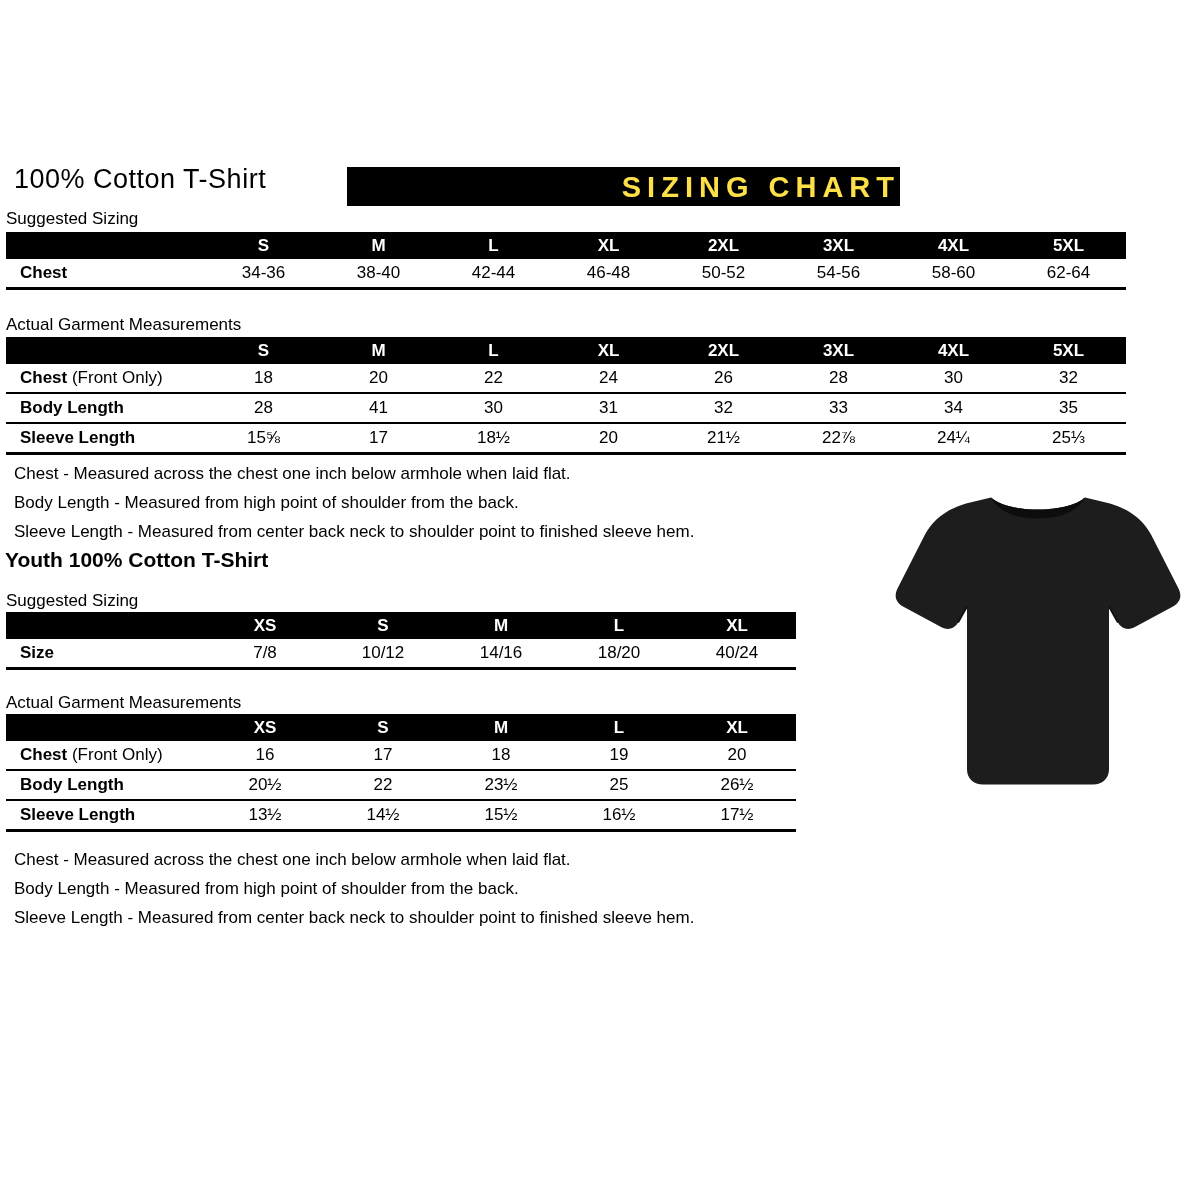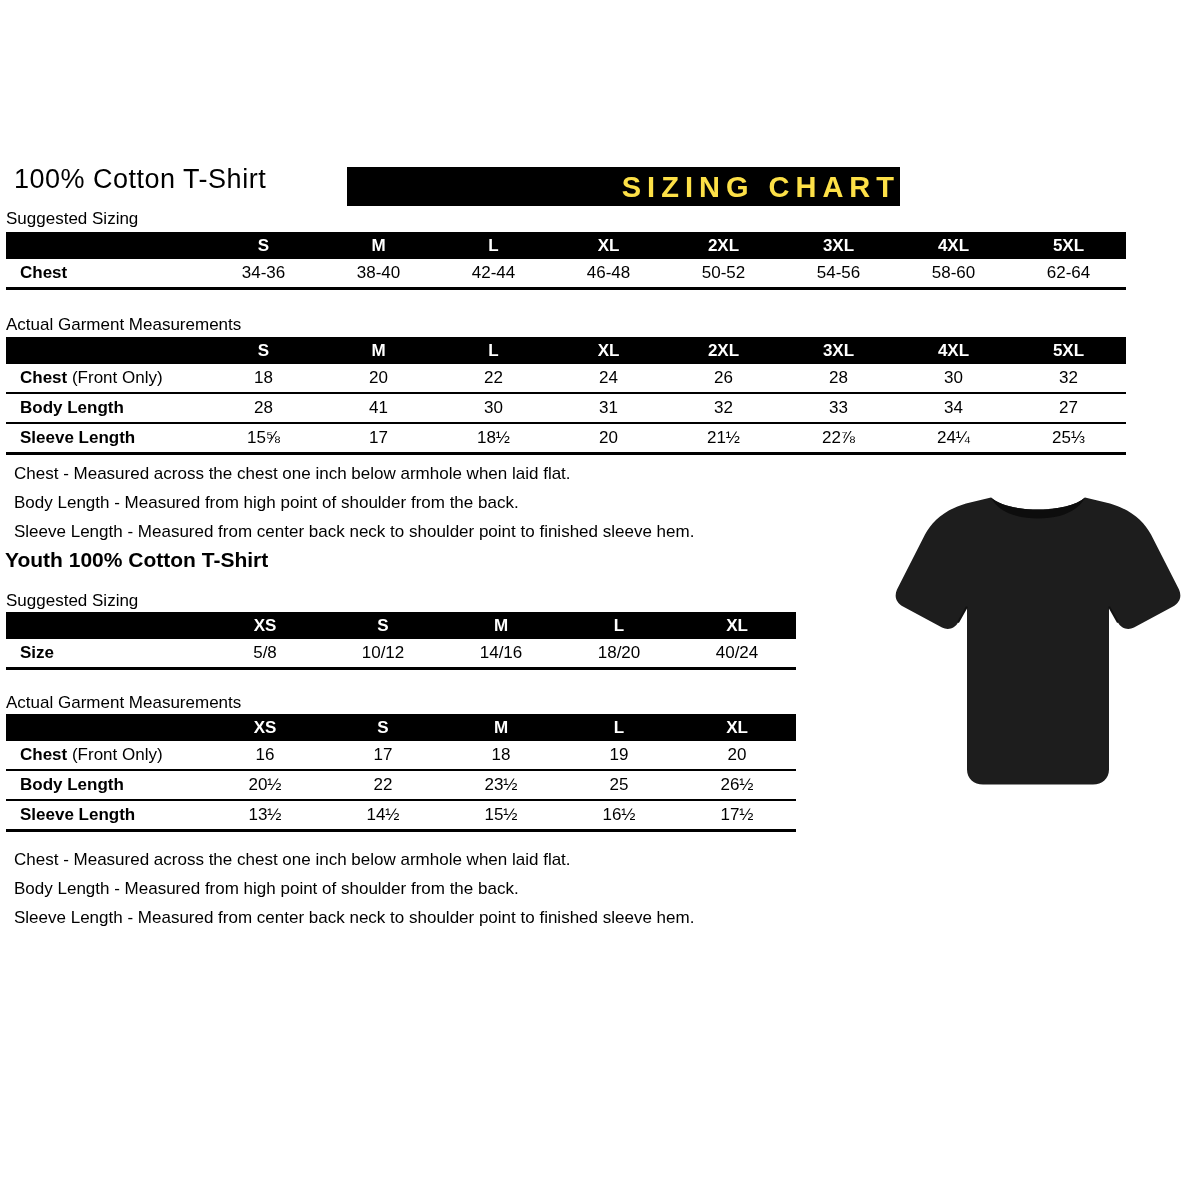--- a/index.html
+++ b/index.html
@@ -121,21 +121,21 @@
     </tr>
     <tr>
       <td class="lbl"><span class="b">Body Length</span><span></span></td>
       <td>28</td>
       <td>41</td>
       <td>30</td>
       <td>31</td>
       <td>32</td>
       <td>33</td>
       <td>34</td>
-      <td>27</td>
+      <td>35</td>
     </tr>
     <tr class="end">
       <td class="lbl"><span class="b">Sleeve Length</span><span></span></td>
       <td>15⅝</td>
       <td>17</td>
       <td>18½</td>
       <td>20</td>
       <td>21½</td>
       <td>22⅞</td>
       <td>24¼</td>
@@ -167,21 +167,21 @@
         <tr>
       <th class="lbl"></th>
       <th>XS</th>
       <th>S</th>
       <th>M</th>
       <th>L</th>
       <th>XL</th>
     </tr>
     <tr class="end">
       <td class="lbl"><span class="b">Size</span><span></span></td>
-      <td>5/8</td>
+      <td>7/8</td>
       <td>10/12</td>
       <td>14/16</td>
       <td>18/20</td>
       <td>40/24</td>
     </tr>
   </tbody>
     </table>
 
   <div class="section-label" style="top:693px;">Actual Garment Measurements</div>
 

